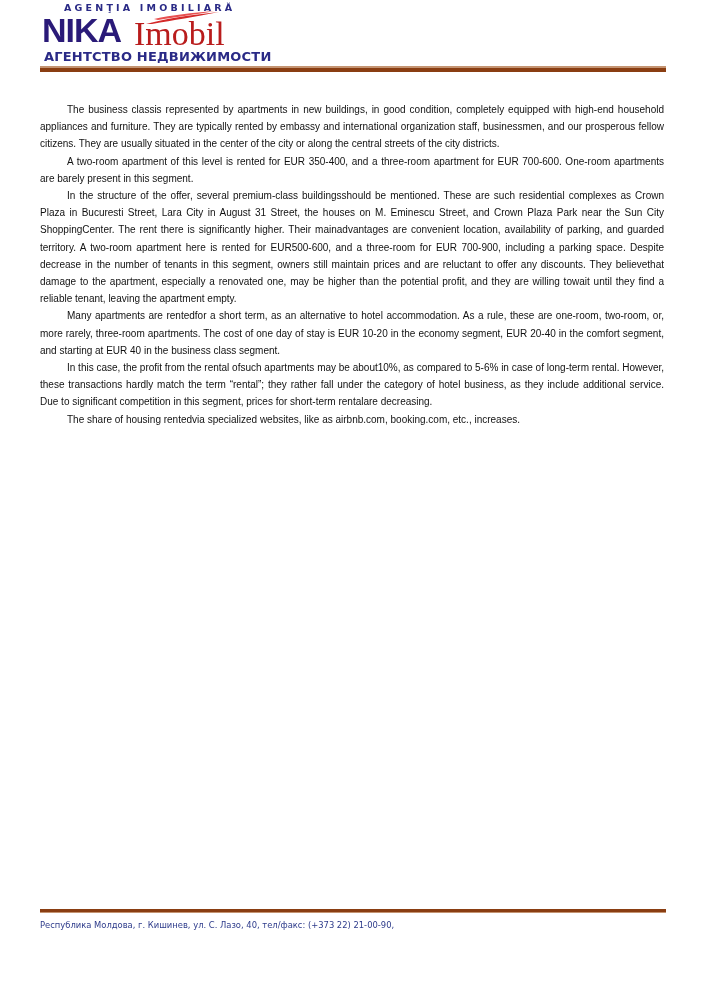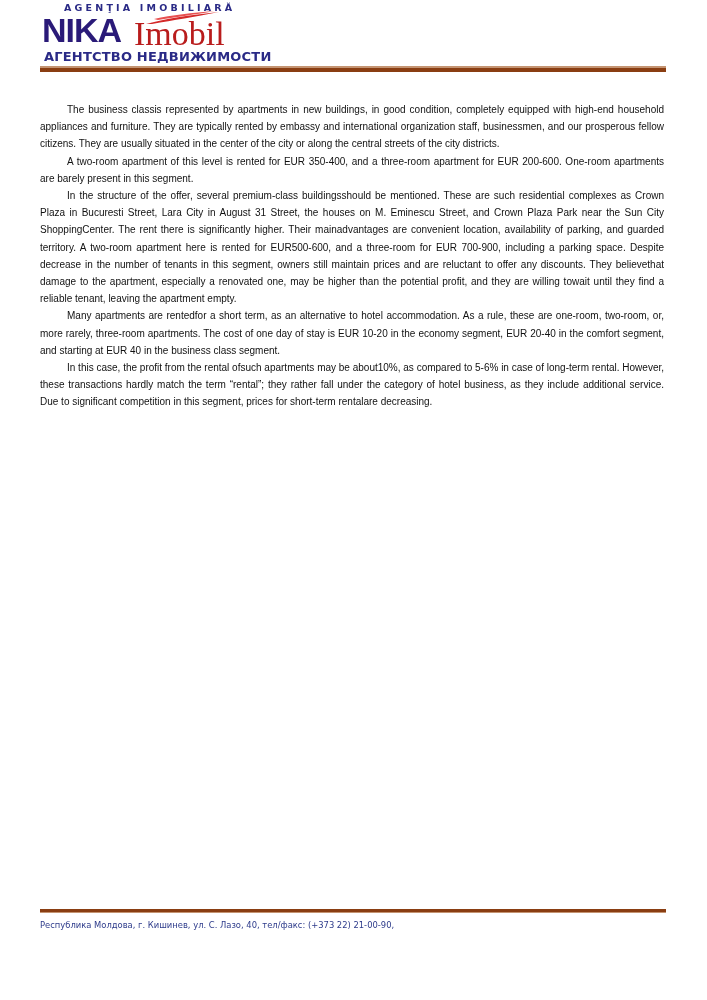--- a/index.html
+++ b/index.html
@@ -33,22 +33,23 @@
       <path d="M10 8 C 28 4, 48 2, 70 0 C 50 4, 30 6, 14 9 Z" fill="#e85050"></path>
     </svg>
     <div class="logo-imobil">Imobil</div>
     <div class="logo-bottom">АГЕНТСТВО НЕДВИЖИМОСТИ</div>
   </div>
   <div class="header-rule"></div>
 </div>
 
 <div class="content">
   <p>The business classis represented by apartments in new buildings, in good condition, completely equipped with high-end household appliances and furniture. They are typically rented by embassy and international organization staff, businessmen, and our prosperous fellow citizens. They are usually situated in the center of the city or along the central streets of the city districts.</p>
-  <p>A two-room apartment of this level is rented for EUR 350-400, and a three-room apartment for EUR 200-600. One-room apartments are barely present in this segment.</p>
+  <p>A two-room apartment of this level is rented for EUR 350-400, and a three-room apartment for EUR 700-600. One-room apartments are barely present in this segment.</p>
   <p>In the structure of the offer, several premium-class buildingsshould be mentioned. These are such residential complexes as Crown Plaza in Bucuresti Street, Lara City in August 31 Street, the houses on M. Eminescu Street, and Crown Plaza Park near the Sun City ShoppingCenter. The rent there is significantly higher. Their mainadvantages are convenient location, availability of parking, and guarded territory. A two-room apartment here is rented for EUR500-600, and a three-room for EUR 700-900, including a parking space. Despite decrease in the number of tenants in this segment, owners still maintain prices and are reluctant to offer any discounts. They believethat damage to the apartment, especially a renovated one, may be higher than the potential profit, and they are willing towait until they find a reliable tenant, leaving the apartment empty.</p>
   <p>Many apartments are rentedfor a short term, as an alternative to hotel accommodation. As a rule, these are one-room, two-room, or, more rarely, three-room apartments. The cost of one day of stay is EUR 10-20 in the economy segment, EUR 20-40 in the comfort segment, and starting at EUR 40 in the business class segment.</p>
   <p>In this case, the profit from the rental ofsuch apartments may be about10%, as compared to 5-6% in case of long-term rental. However, these transactions hardly match the term “rental”; they rather fall under the category of hotel business, as they include additional service. Due to significant competition in this segment, prices for short-term rentalare decreasing.</p>
+  <p>The share of housing rentedvia specialized websites, like as airbnb.com, booking.com, etc., increases.</p>
 </div>
 
 <div class="footer-rule"></div>
 <div class="footer">
   <div>Республика Молдова, г. Кишинев, ул. С. Лазо, 40, тел/факс: (+373 22) 21-00-90,</div>
 </div>
 
 </body></html>

